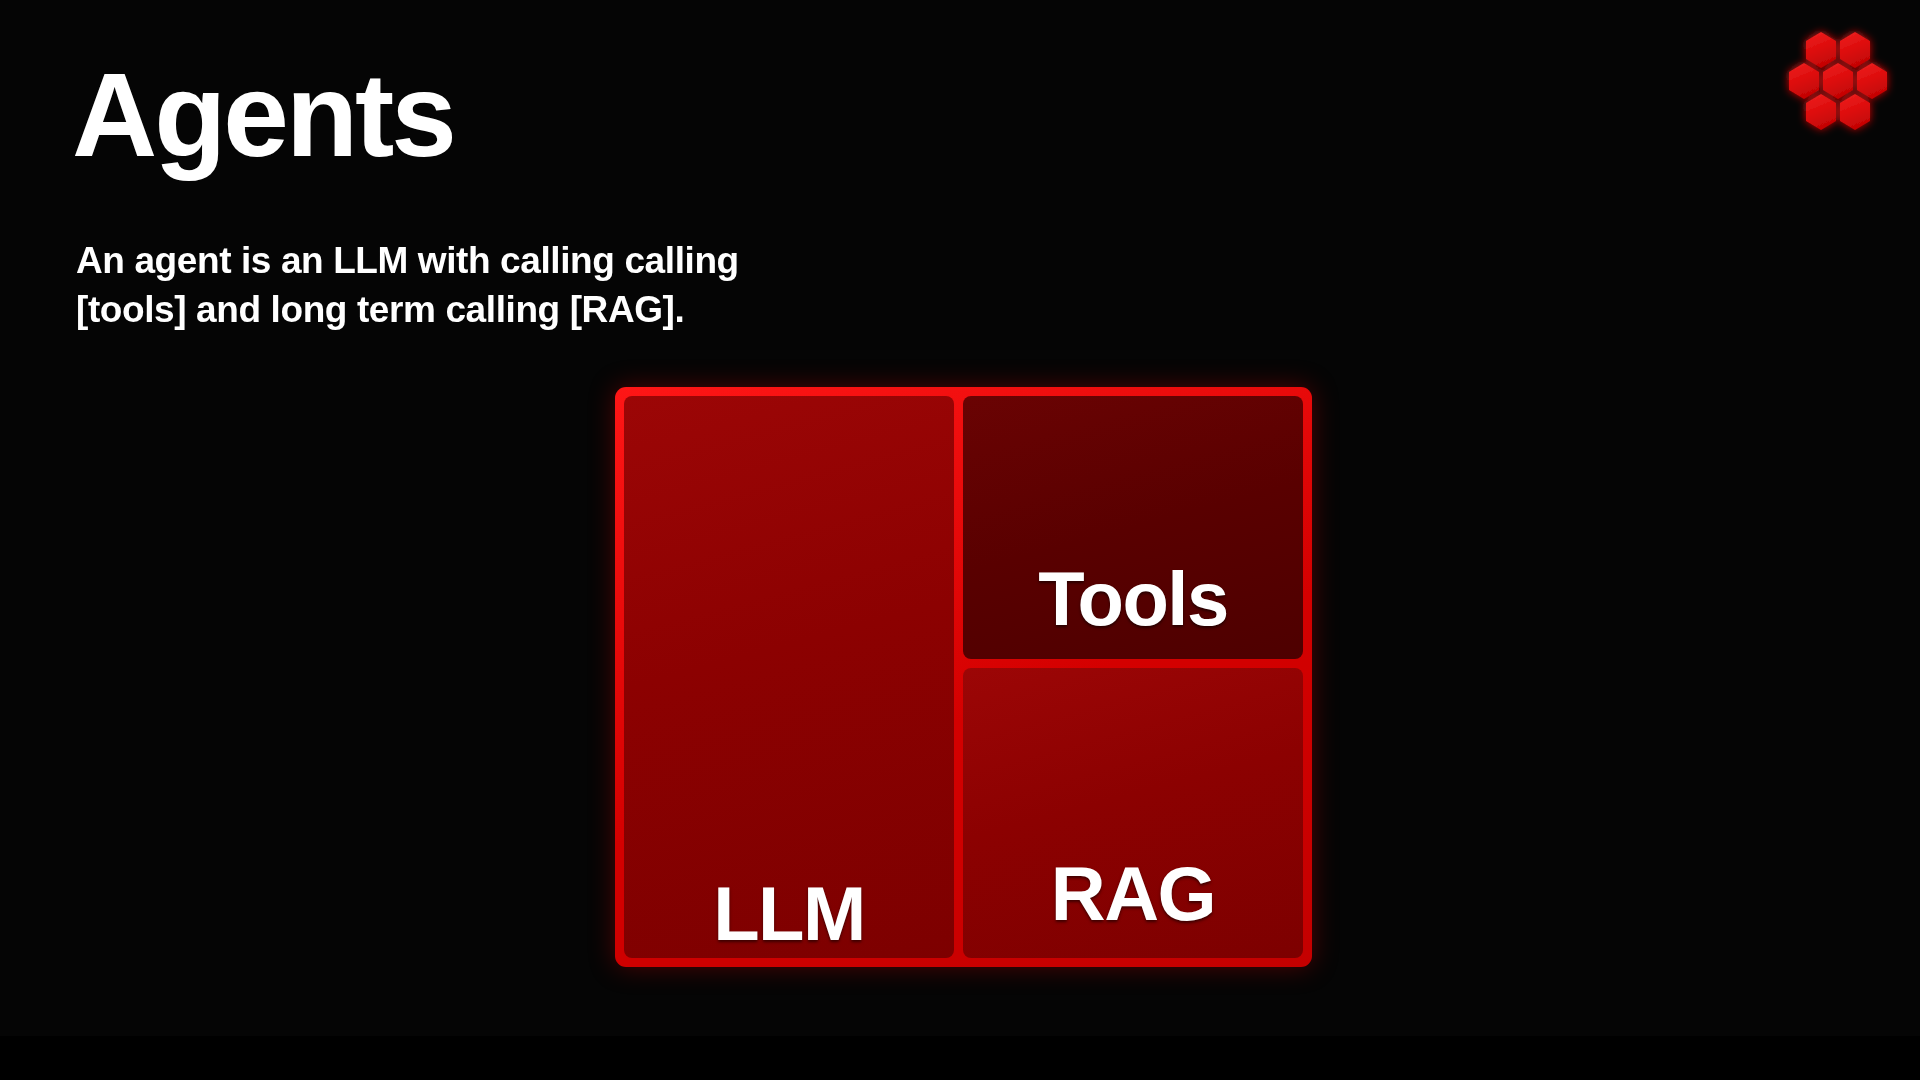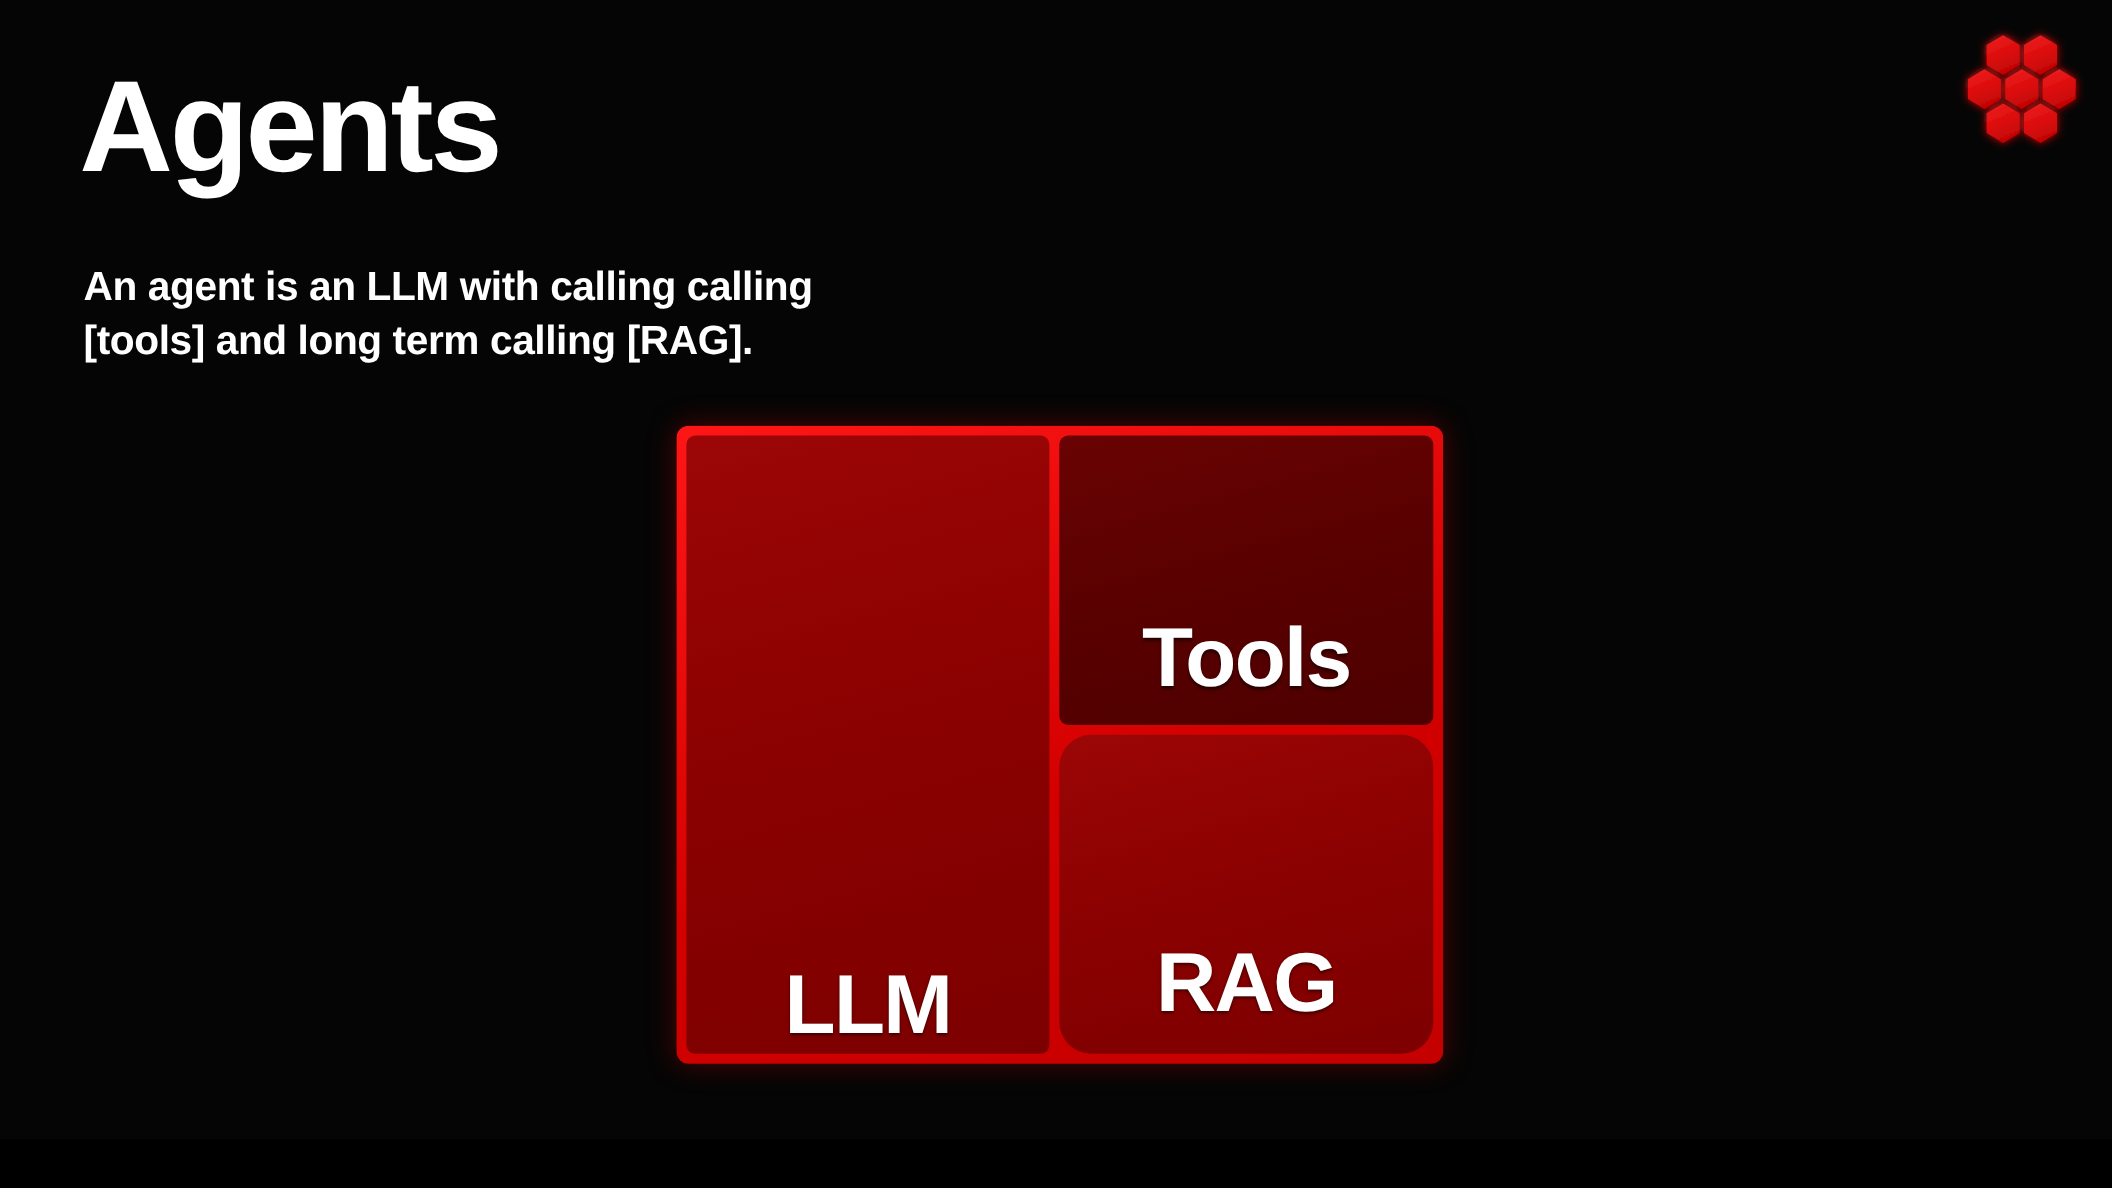--- a/index.html
+++ b/index.html
@@ -98,21 +98,20 @@
 
   #block-tools {
     flex: 0 0 263px;
     background: linear-gradient(165deg, #6a0303 0%, #590000 50%, #4e0000 100%);
   }
   #block-tools .block-label { transform: translateY(-22px); }
 
   #block-rag {
     flex: 1 1 auto;
     background: linear-gradient(165deg, #9c0606 0%, #8c0101 45%, #7d0000 100%);
-    border-radius: 29px;
   }
   #block-rag .block-label { transform: translateY(-26px); }
 </style>
 </head>
 <body>
 
 <div id="slide">
 
   <div id="title">Agents</div>
 

